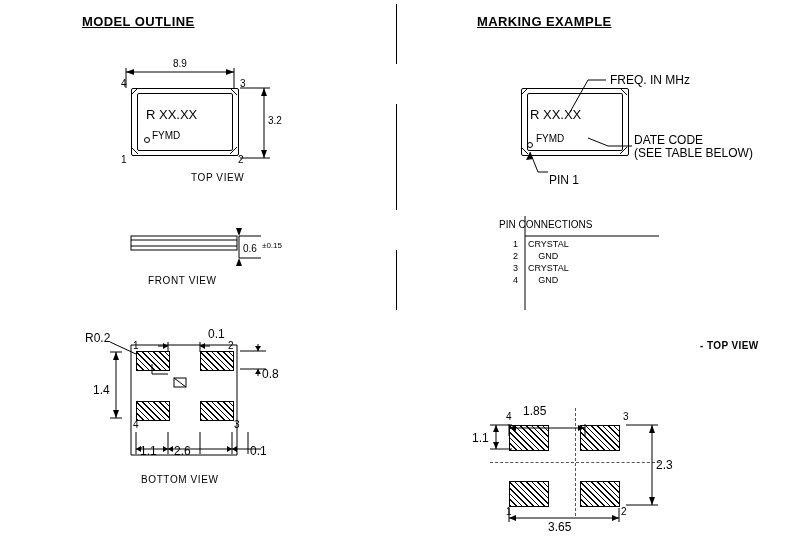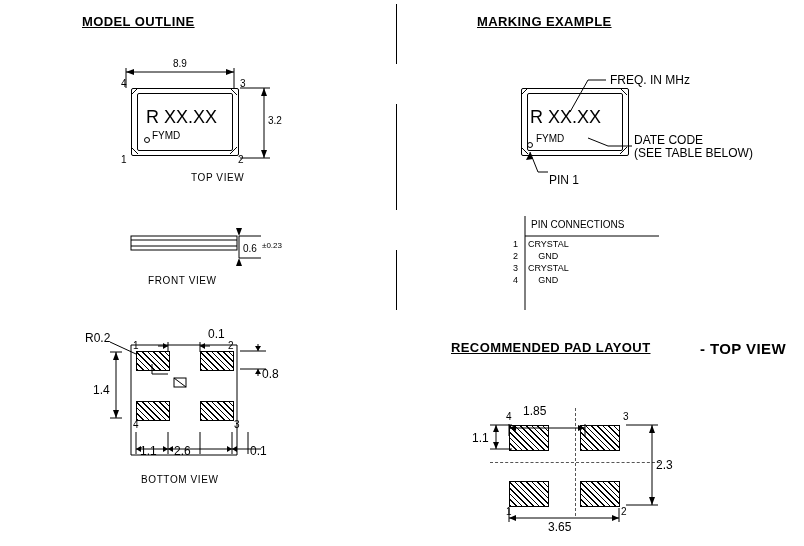--- a/index.html
+++ b/index.html
@@ -1,38 +1,38 @@
 <!DOCTYPE html>
 <html><head>
 <meta charset="utf-8">
 <style>
   html,body{margin:0;padding:0;background:#ffffff;}
   body{width:804px;height:546px;position:relative;overflow:hidden;
        font-family:"Liberation Sans",sans-serif;color:#000;}
   .page{position:absolute;left:0;top:0;width:804px;height:546px;}
   .abs{position:absolute;}
   .hd{font-size:13px;font-weight:bold;letter-spacing:.4px;text-decoration:underline;}
-  .hd2{font-size:15px;font-weight:bold;letter-spacing:.4px;}
+  .hd2{font-size:10px;font-weight:bold;letter-spacing:.4px;}
   .lbl{font-size:10px;}
   .lbl9{font-size:12px;}
   .lbl8{font-size:8px;}
   .cap{font-size:10px;letter-spacing:.6px;}
   .line{position:absolute;background:#000;}
   .v1{width:1px;}
   .dash{position:absolute;border-top:1px dashed #555;height:0;}
   .dashv{position:absolute;border-left:1px dashed #555;width:0;}
   .pkg{position:absolute;border:1px solid #000;background:#fff;}
   .pkg-in{position:absolute;border:1px solid #000;background:#fff;}
   .pad{position:absolute;background:
         repeating-linear-gradient(45deg,#000 0 1px,#fff 1px 4px);
         border:1px solid #000;}
   .padplain{position:absolute;background:
         repeating-linear-gradient(45deg,#000 0 1px,#fff 1px 4px);
         border:1px solid #000;}
-  .txtR{font-size:18px;}
+  .txtR{font-size:13px;}
   .txtF{font-size:10px;}
   .dot{position:absolute;width:4px;height:4px;border:1px solid #000;border-radius:50%;}
   .tbl{position:absolute;font-size:9px;}
   .tbl td{font-size:9px;padding:1px 6px 1px 0;vertical-align:top;text-align:center;}
   .tbl td.n{padding-right:10px;text-align:center;width:14px;}
   svg{overflow:visible;}
   .sl{stroke:#000;stroke-width:1;fill:none;}
 </style>
 </head>
 <body>
@@ -100,21 +100,21 @@
   <div class="abs" style="left:237px;top:228px;">
     <svg width="40" height="40" viewBox="0 0 40 40">
       <line class="sl" x1="2" y1="8" x2="2" y2="30"></line>
       <line class="sl" x1="2" y1="8" x2="24" y2="8"></line>
       <line class="sl" x1="2" y1="30" x2="24" y2="30"></line>
       <polygon points="2,8 -1,0 5,0" fill="#000"></polygon>
       <polygon points="2,30 -1,38 5,38" fill="#000"></polygon>
     </svg>
   </div>
   <div class="abs lbl" style="left:243px;top:243px;">0.6</div>
-  <div class="abs lbl8" style="left:262px;top:241px;">±0.23</div>
+  <div class="abs lbl8" style="left:262px;top:241px;">±0.15</div>
 
   <div class="abs cap" style="left:148px;top:275px;">FRONT VIEW</div>
 
   <div class="abs" style="left:131px;top:345px;">
     <svg width="106" height="110" viewBox="0 0 106 110">
 
       <line class="sl" x1="0" y1="0" x2="106" y2="0"></line>
       <line class="sl" x1="0" y1="0" x2="0" y2="110"></line>
       <line class="sl" x1="106" y1="0" x2="106" y2="110"></line>
       <line class="sl" x1="0" y1="110" x2="106" y2="110"></line>
@@ -251,21 +251,21 @@
     </svg>
   </div>
   <div class="abs lbl9" style="left:549px;top:173px;">PIN 1</div>
 
   <div class="abs" style="left:511px;top:216px;">
     <svg width="150" height="96" viewBox="0 0 150 96">
       <line class="sl" x1="14" y1="0" x2="14" y2="94"></line>
       <line class="sl" x1="14" y1="20" x2="148" y2="20"></line>
     </svg>
   </div>
-  <div class="abs lbl" style="left:531px;top:219px;">PIN CONNECTIONS</div>
+  <div class="abs lbl" style="left:499px;top:219px;">PIN CONNECTIONS</div>
 
   <div class="abs" style="left:513px;top:238px;">
     <table class="tbl" cellspacing="0" cellpadding="0">
       <tbody>
         <tr>
           <td class="n">1</td>
           <td>CRYSTAL</td>
         </tr>
         <tr>
           <td class="n">2</td>
@@ -276,21 +276,20 @@
           <td>CRYSTAL</td>
         </tr>
         <tr>
           <td class="n">4</td>
           <td>GND</td>
         </tr>
       </tbody>
     </table>
   </div>
 
-  <div class="abs hd" style="left:451px;top:340px;">RECOMMENDED PAD LAYOUT</div>
   <div class="abs hd2" style="left:700px;top:340px;">- TOP VIEW</div>
 
   <div class="dash" style="left:490px;top:462px;width:170px;"></div>
   <div class="dashv" style="left:575px;top:408px;height:108px;"></div>
 
   <div class="padplain" style="left:509px;top:425px;width:38px;height:24px;"></div>
   <div class="padplain" style="left:580px;top:425px;width:38px;height:24px;"></div>
   <div class="padplain" style="left:509px;top:481px;width:38px;height:24px;"></div>
   <div class="padplain" style="left:580px;top:481px;width:38px;height:24px;"></div>
 

